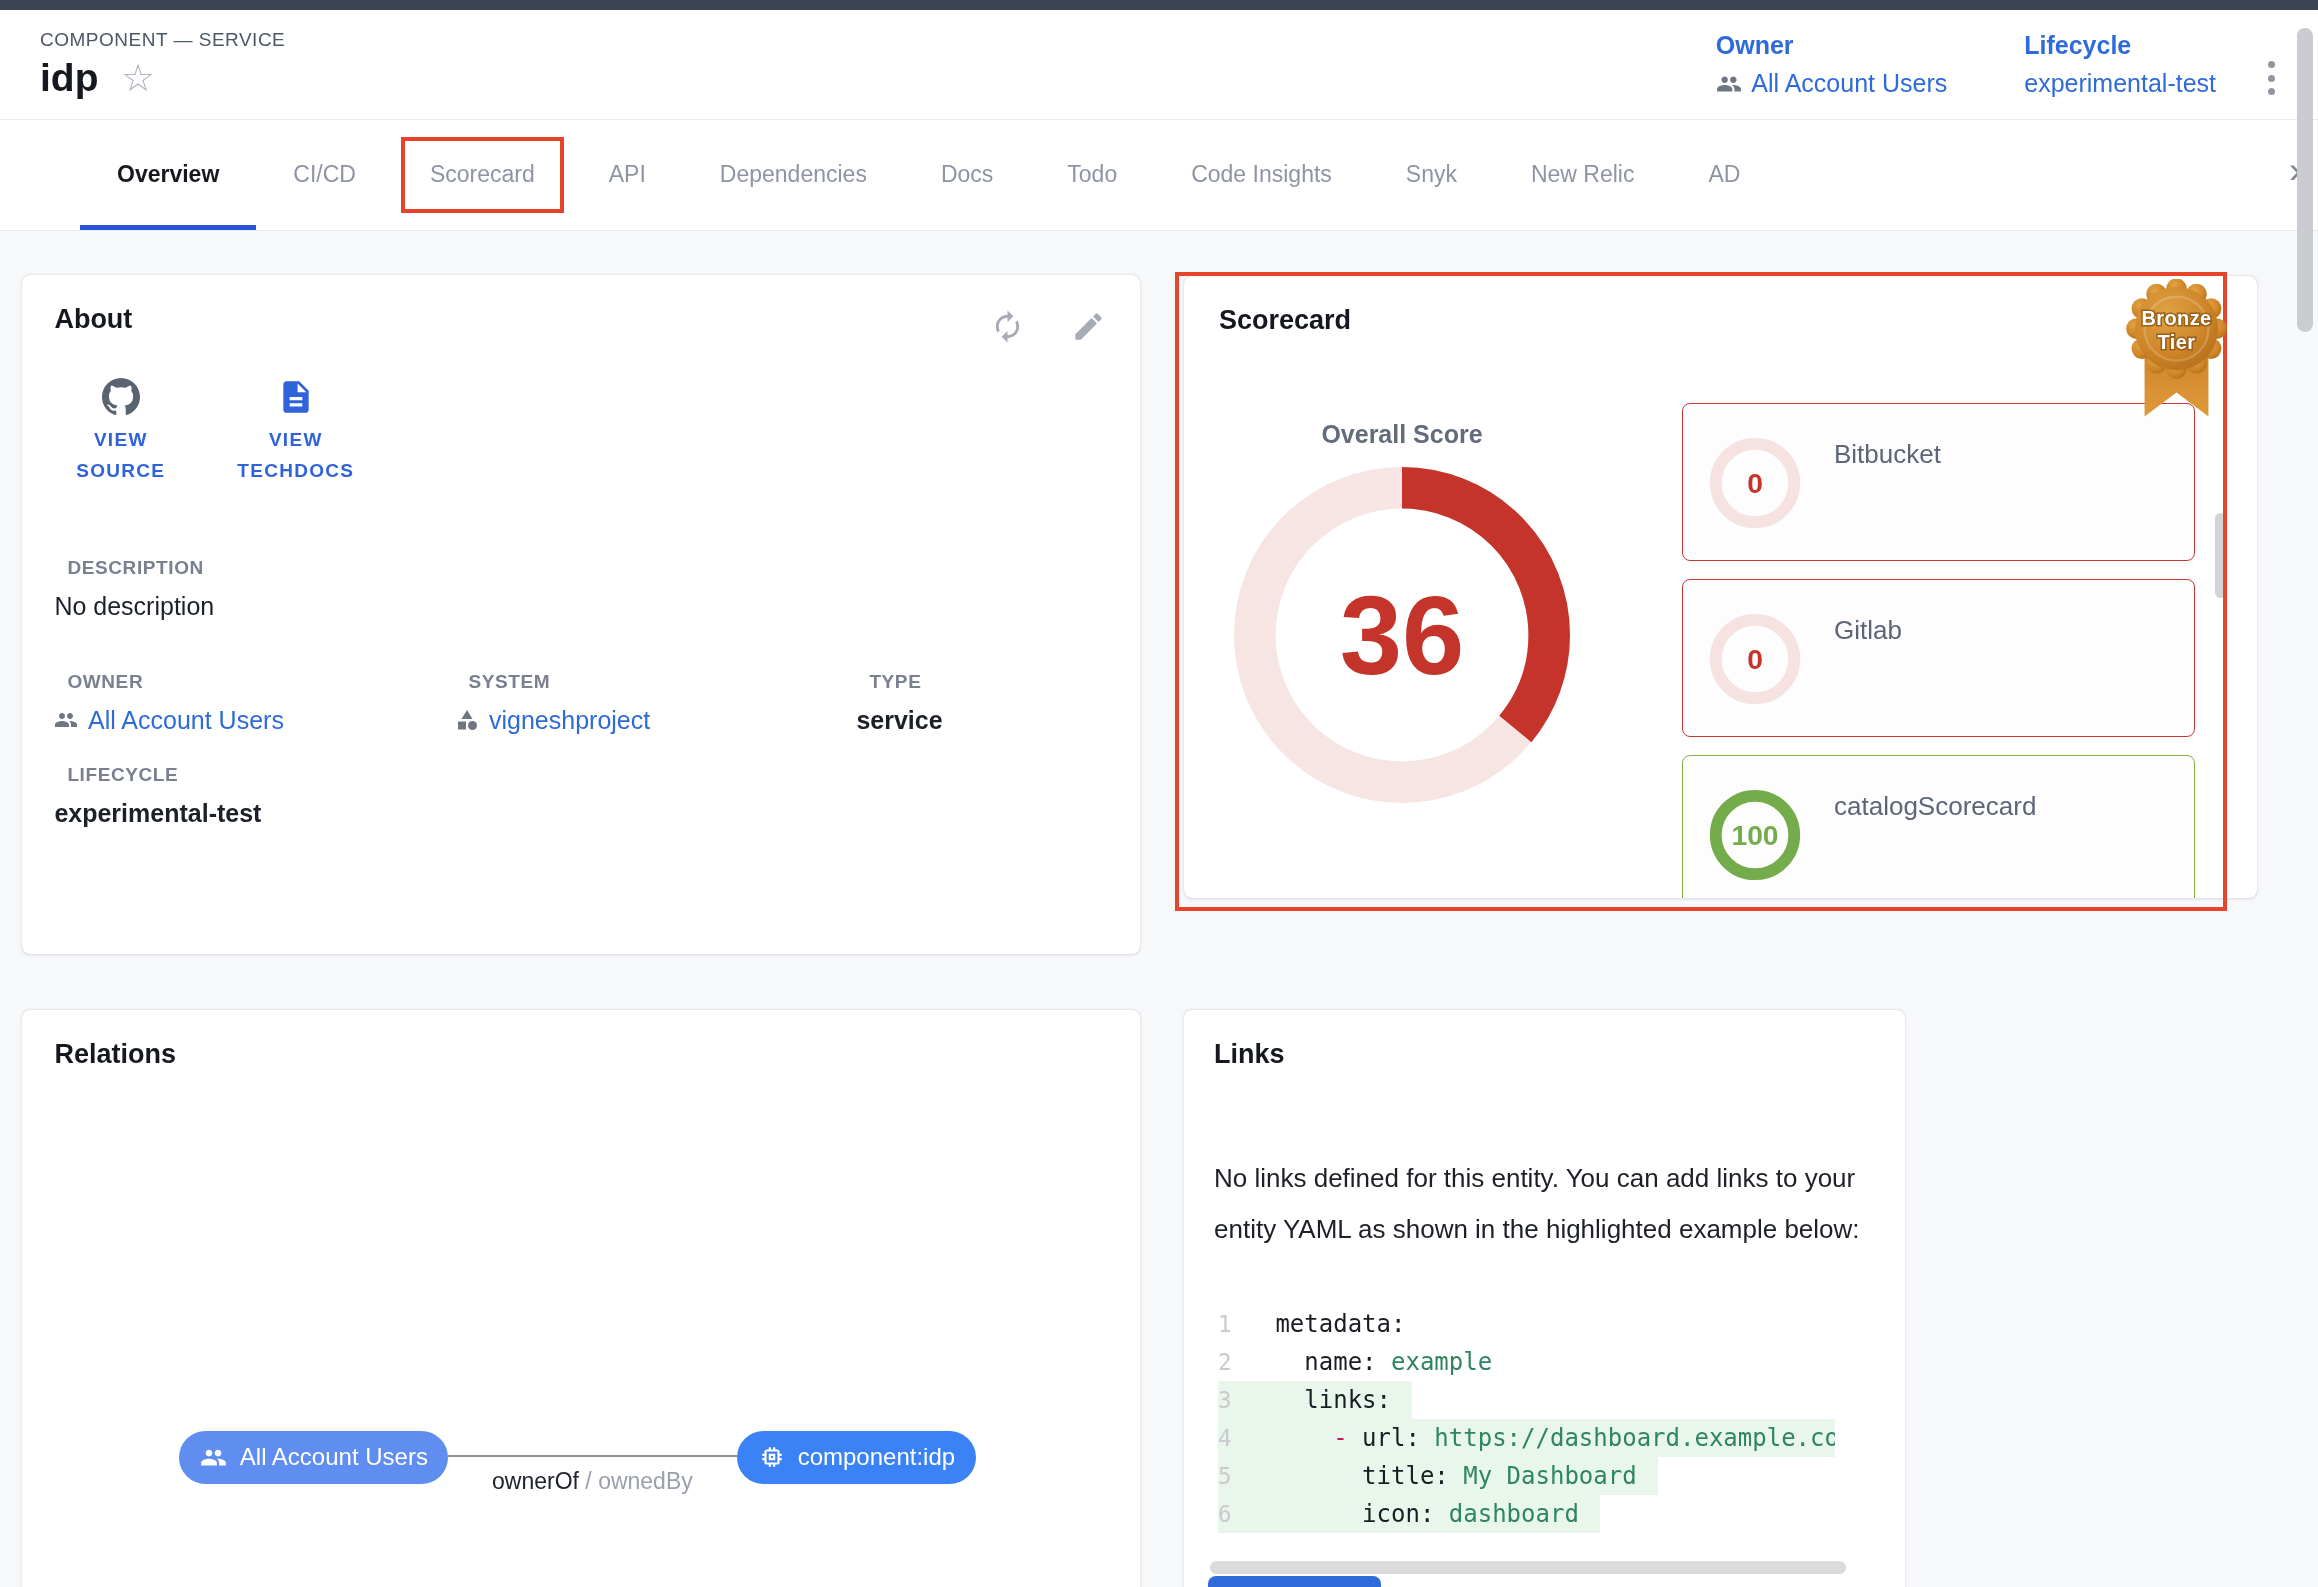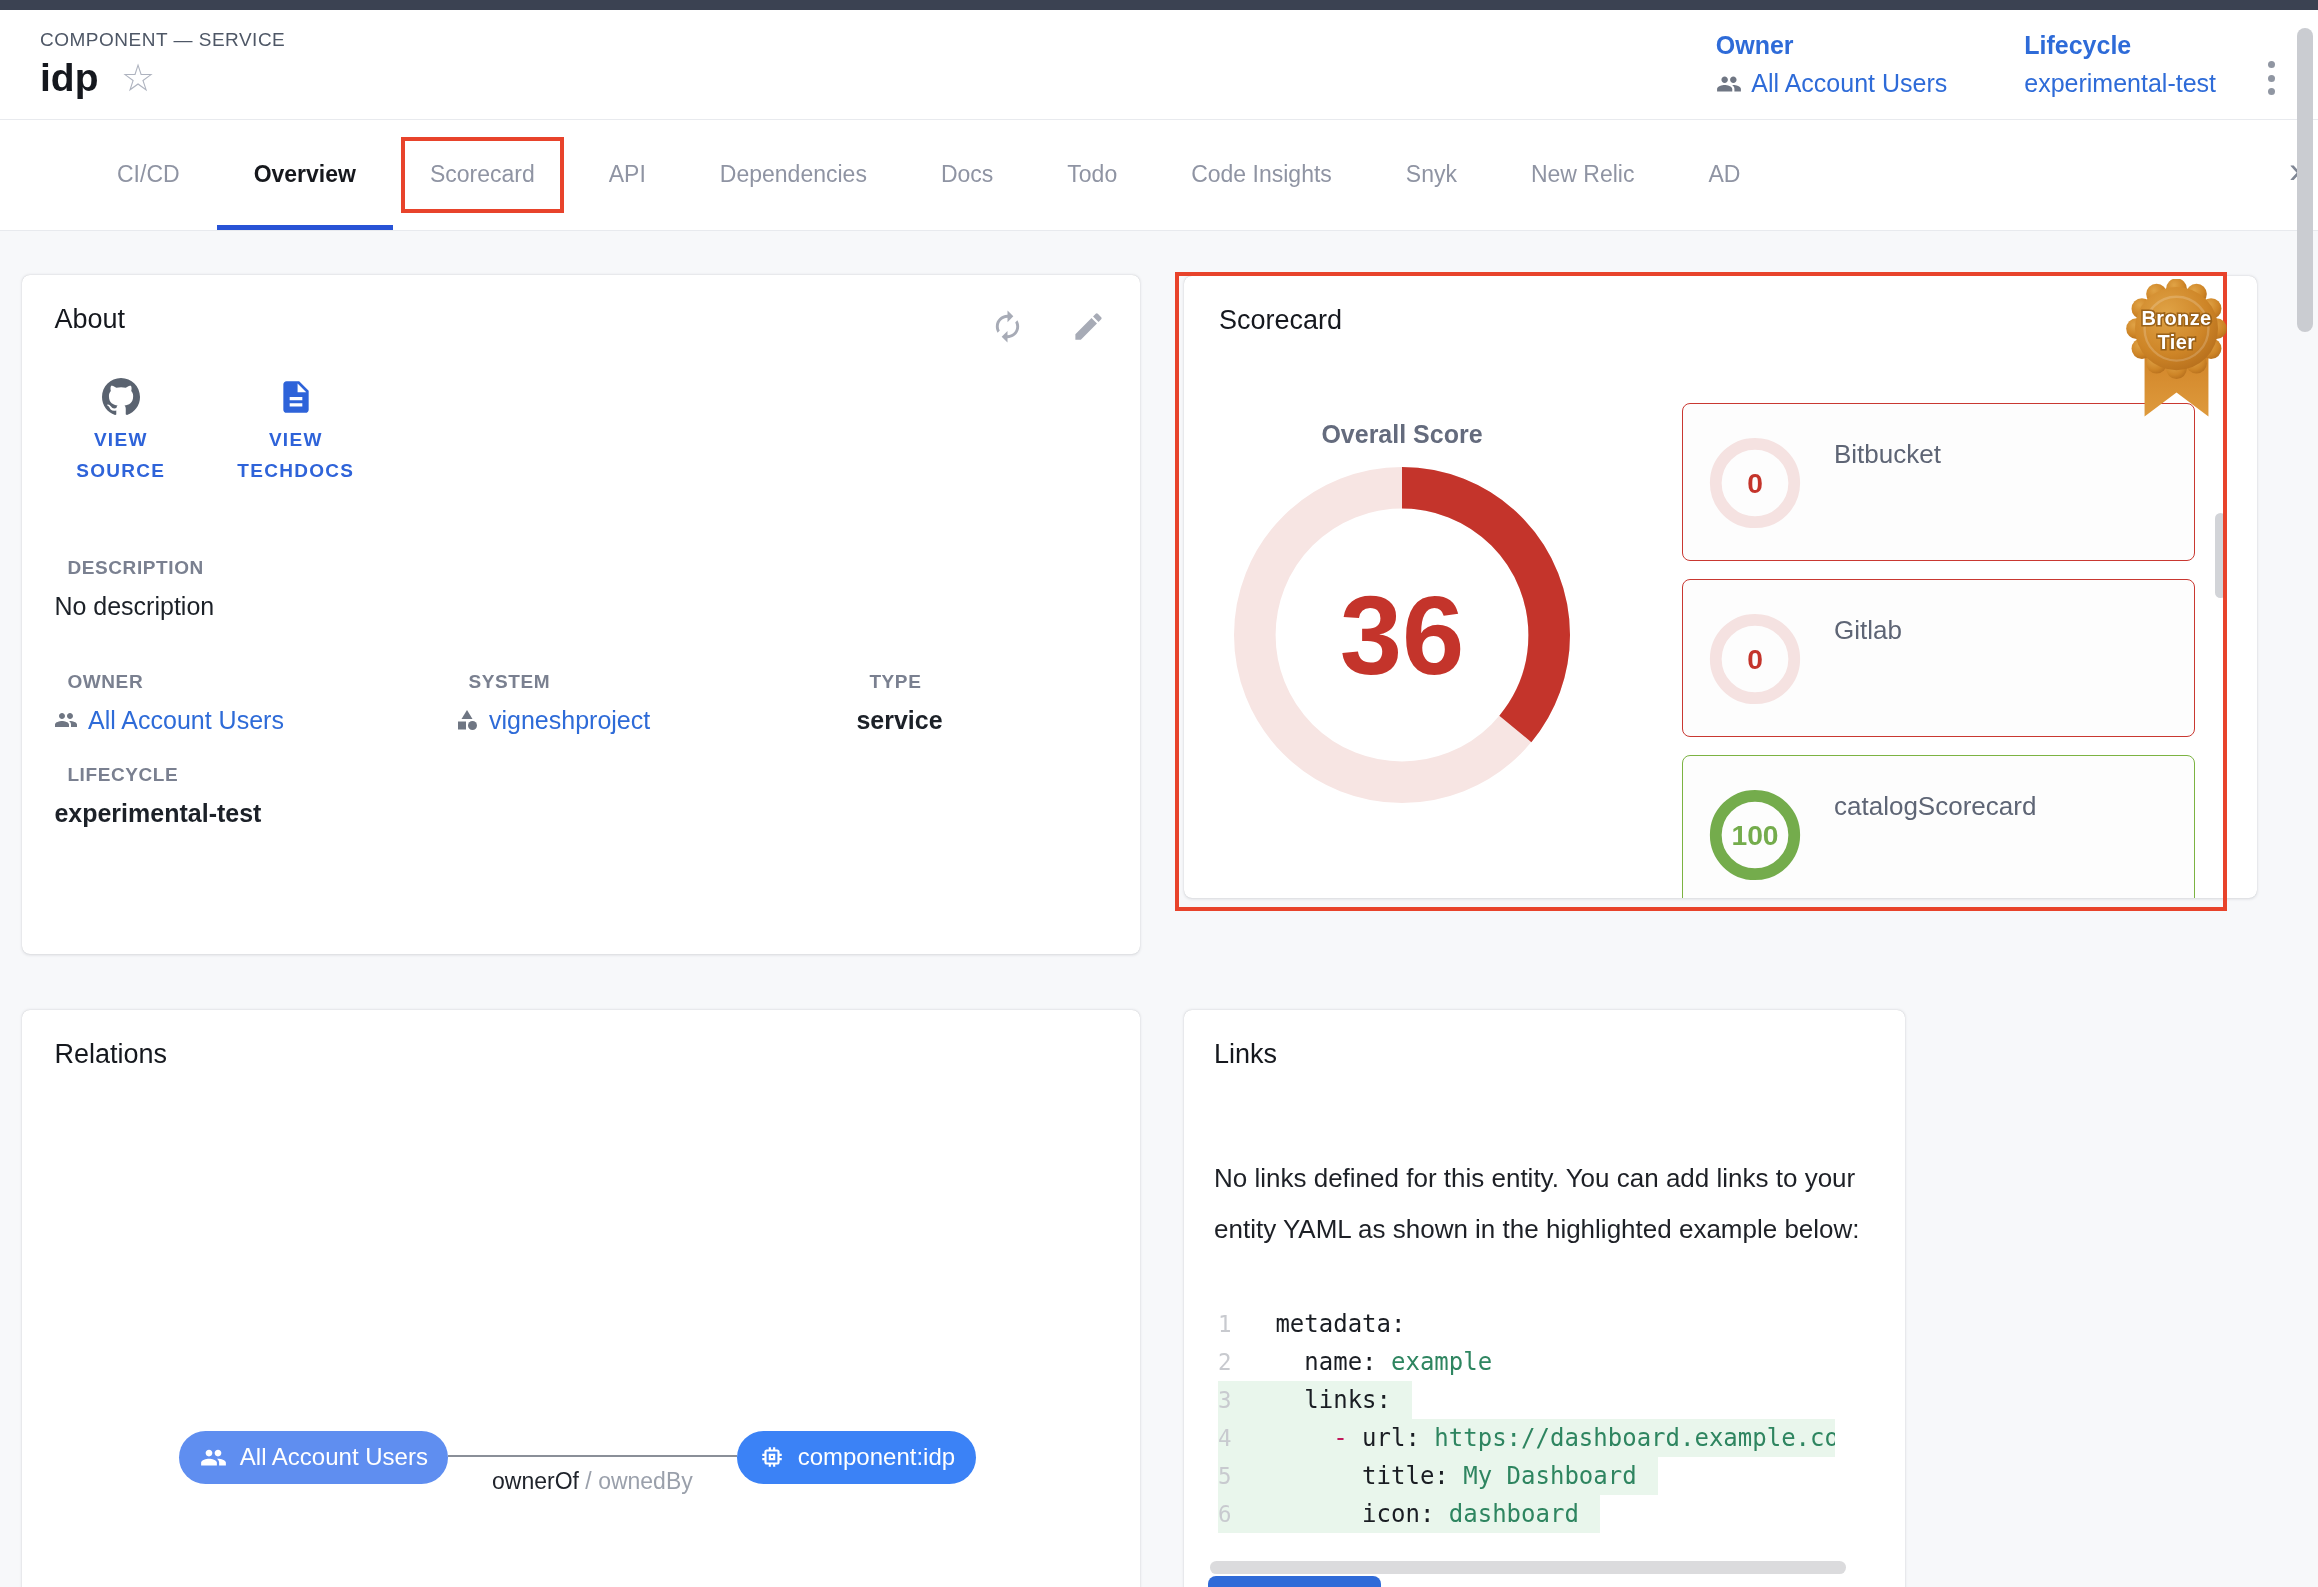--- a/index.html
+++ b/index.html
@@ -38,21 +38,21 @@
   .tab { position: relative; display: flex; align-items: center; padding: 0 37px; font-size: 23px; font-weight: 500; color: #8f94a3; cursor: pointer; white-space: nowrap; }
   .tab.active span { color: #16181d; font-weight: bold; }
   .tab.active::after { content: ""; position: absolute; left: 0; right: 0; bottom: -0.8px; height: 5.6px; background: #2853D6; }
   .tab-annotation { position: absolute; top: 17px; bottom: 17px; left: 8px; right: 8px; border: 4px solid #E8432B; }
   .tabs-chevron { margin-left: auto; align-self: center; font-size: 37px; color: #7f8694; padding: 0 17.6px 6.4px 0; cursor: pointer; }
 
   
   .content { position: relative; height: 1357px; }
   .card { position: absolute; background: #fff; border-radius: 8px;
           box-shadow: 0 0.8px 3.2px rgba(30,35,48,.14), 0 0 0.8px rgba(30,35,48,.2); }
-  .card-title { font-size: 27px; font-weight: normal; color: #15181e; }
+  .card-title { font-size: 27px; font-weight: bold; color: #15181e; }
 
   #about-card   { left: 22.4px;   top: 44px;  width: 1118px; height: 679px; padding: 29px 32px; }
   #scorecard-card { left: 1184px; top: 45px;  width: 1073px; height: 622px; padding: 29px 35px; overflow: hidden; }
   #scorecard-annotation { position: absolute; left: 1175px; top: 41px; width: 1052px; height: 639px;
                           border: 4.8px solid #E8432B; z-index: 5; pointer-events: none; }
   #relations-card { left: 22.4px;   top: 779px; width: 1118px; height: 705px; padding: 29px 32px; }
   #links-card   { left: 1184px; top: 779px; width: 721px;  height: 705px; padding: 29px 30px; overflow: hidden; }
 
   
   .about-actions { position: absolute; top: 34px; right: 34px; display: flex; gap: 46px; }
@@ -146,25 +146,25 @@
   </div>
   <div class="kebab">
       <i></i>
       <i></i>
       <i></i>
     </div>
 </div>
 
 <div class="tabs">
   <div style="display:flex">
-      <div class="tab">
-        <span>CI/CD</span>
-      </div>
       <div class="tab active">
         <span>Overview</span>
+      </div>
+      <div class="tab">
+        <span>CI/CD</span>
       </div>
       <div class="tab">
         <span>Scorecard</span>
         <div class="tab-annotation"></div>
       </div>
       <div class="tab">
         <span>API</span>
       </div>
       <div class="tab">
         <span>Dependencies</span>

